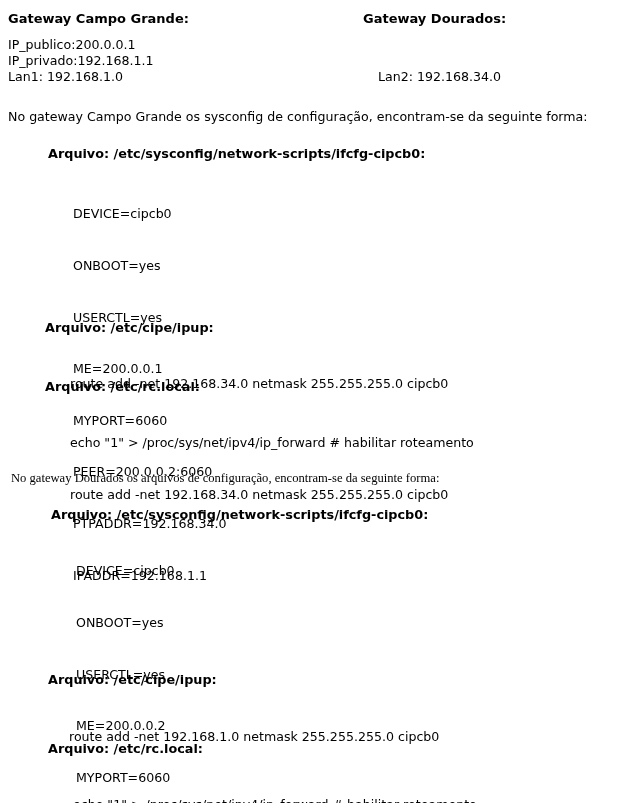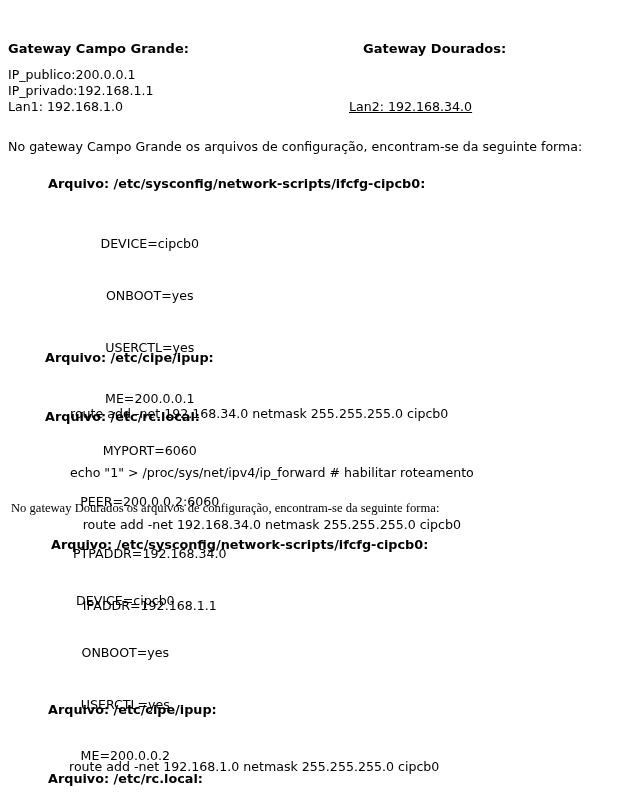--- a/index.html
+++ b/index.html
@@ -13,21 +13,20 @@
     position: relative;
     font-family: "DejaVu Sans", "Liberation Sans", sans-serif;
     color: #000000;
     overflow: hidden;
     -webkit-font-smoothing: antialiased;
   }
   .page {
     position: relative;
     width: 644px;
     height: 760px;
-    margin-top: 30px;
   }
 
   
   .tx {
     position: absolute;
     white-space: pre;
     line-height: 17px;
     font-size: 12.4px;
     letter-spacing: 0px;
   }
@@ -50,43 +49,42 @@
   
   .file-head {
     font-size: 12.8px;
     font-weight: bold;
   }
 
   
   .code-block {
     font-size: 12.6px;
     line-height: 17.2px;
-    text-align: center;
   }
   .code-line {
     display: block;
     white-space: pre;
   }
 </style>
 </head>
 <body>
 
 <div class="page">
 
   <div class="tx col-head" style="left:8px; top:10px;">Gateway Campo Grande:</div>
 
   <div class="tx col-lines" style="left:8px; top:37px;text-align:center;">IP_publico:200.0.0.1</div>
   <div class="tx col-lines" style="left:8px; top:53px;">IP_privado:192.168.1.1</div>
   <div class="tx col-lines" style="left:8px; top:69px;">Lan1: 192.168.1.0</div>
 
   <div class="tx col-head" style="left:363px; top:10px;">Gateway Dourados:</div>
 
-  <div class="tx col-lines" style="left:349px; top:69px;text-decoration:underline;">Lan2: 192.168.34.0</div>
+  <div class="tx col-lines" style="left:378px; top:69px;">Lan2: 192.168.34.0</div>
 
-  <div class="tx intro" style="left:8px; top:108px;">No gateway Campo Grande os arquivos de configuração, encontram-se da seguinte forma:</div>
+  <div class="tx intro" style="left:8px; top:108px;">No gateway Campo Grande os sysconfig de configuração, encontram-se da seguinte forma:</div>
 
   <div class="tx file-head" style="left:48px; top:145px;">Arquivo: /etc/sysconfig/network-scripts/ifcfg-cipcb0:</div>
 
   <div class="tx code-block" style="left:73px; top:171px;">
     <span class="code-line">DEVICE=cipcb0</span>
     <span class="code-line">ONBOOT=yes</span>
     <span class="code-line">USERCTL=yes</span>
     <span class="code-line">ME=200.0.0.1</span>
     <span class="code-line">MYPORT=6060</span>
     <span class="code-line">PEER=200.0.0.2:6060</span>

